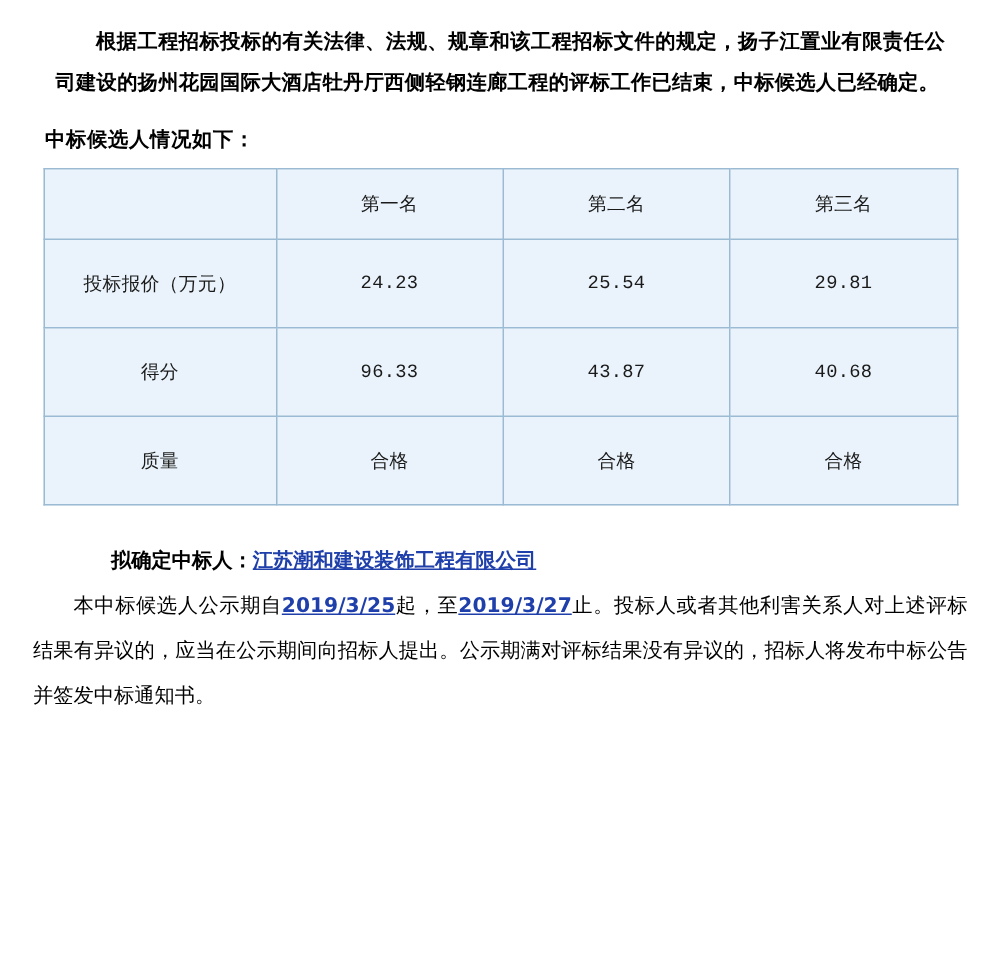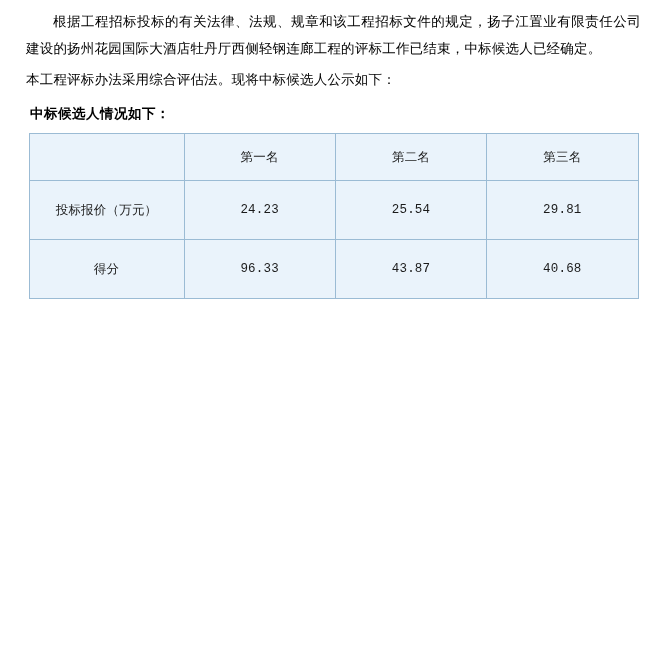--- a/index.html
+++ b/index.html
@@ -22,22 +22,23 @@
     box-sizing: border-box;
   }
   .intro {
     margin: 8px 22px 0 22px;
     font-size: 13.5px;
     line-height: 27px;
     text-align: justify;
     letter-spacing: 0.2px;
   }
   .intro p {
-    margin: 4px;
+    margin: 15px;
     text-indent: 2em;
+    font-weight: bold;
   }
   .intro p.no-indent {
     text-indent: 0;
   }
   .section-title {
     margin: 12px 0 10px 30px;
     font-size: 13.5px;
     font-weight: bold;
     letter-spacing: 0.5px;
     font-family: Liberation Mono, monospace;
@@ -100,21 +101,20 @@
     text-decoration: underline;
   }
 </style>
 </head>
 <body>
 
 <div class="page">
 
   <div class="intro">
     <p>根据工程招标投标的有关法律、法规、规章和该工程招标文件的规定，扬子江置业有限责任公司建设的扬州花园国际大酒店牡丹厅西侧轻钢连廊工程的评标工作已结束，中标候选人已经确定。</p>
-    <p class="no-indent">本工程评标办法采用综合评估法。现将中标候选人公示如下：</p>
   </div>
 
   <div class="section-title">中标候选人情况如下：</div>
 
   <table class="cand">
     <tbody>
       <tr class="head">
         <td class="label"></td>
         <td>第一名</td>
         <td>第二名</td>
@@ -125,17 +125,29 @@
         <td>24.23</td>
         <td>25.54</td>
         <td>29.81</td>
       </tr>
       <tr class="row">
         <td class="label">得分</td>
         <td>96.33</td>
         <td>43.87</td>
         <td>40.68</td>
       </tr>
+      <tr class="row">
+        <td class="label">质量</td>
+        <td>合格</td>
+        <td>合格</td>
+        <td>合格</td>
+      </tr>
     </tbody>
   </table>
 
+  <div class="after">
+    <div class="winner-line">
+      <span>拟确定中标人：</span><span class="winner-name">江苏潮和建设装饰工程有限公司</span>
+    </div>
+    <p><span>本中标候选人公示期自</span><span class="date-em">2019/3/25</span><span>起，至</span><span class="date-em">2019/3/27</span><span>止。投标人或者其他利害关系人对上述评标结果有异议的，应当在公示期间向招标人提出。公示期满对评标结果没有异议的，招标人将发布中标公告并签发中标通知书。</span></p>
+  </div>
 
 </div>
 
 </body></html>

